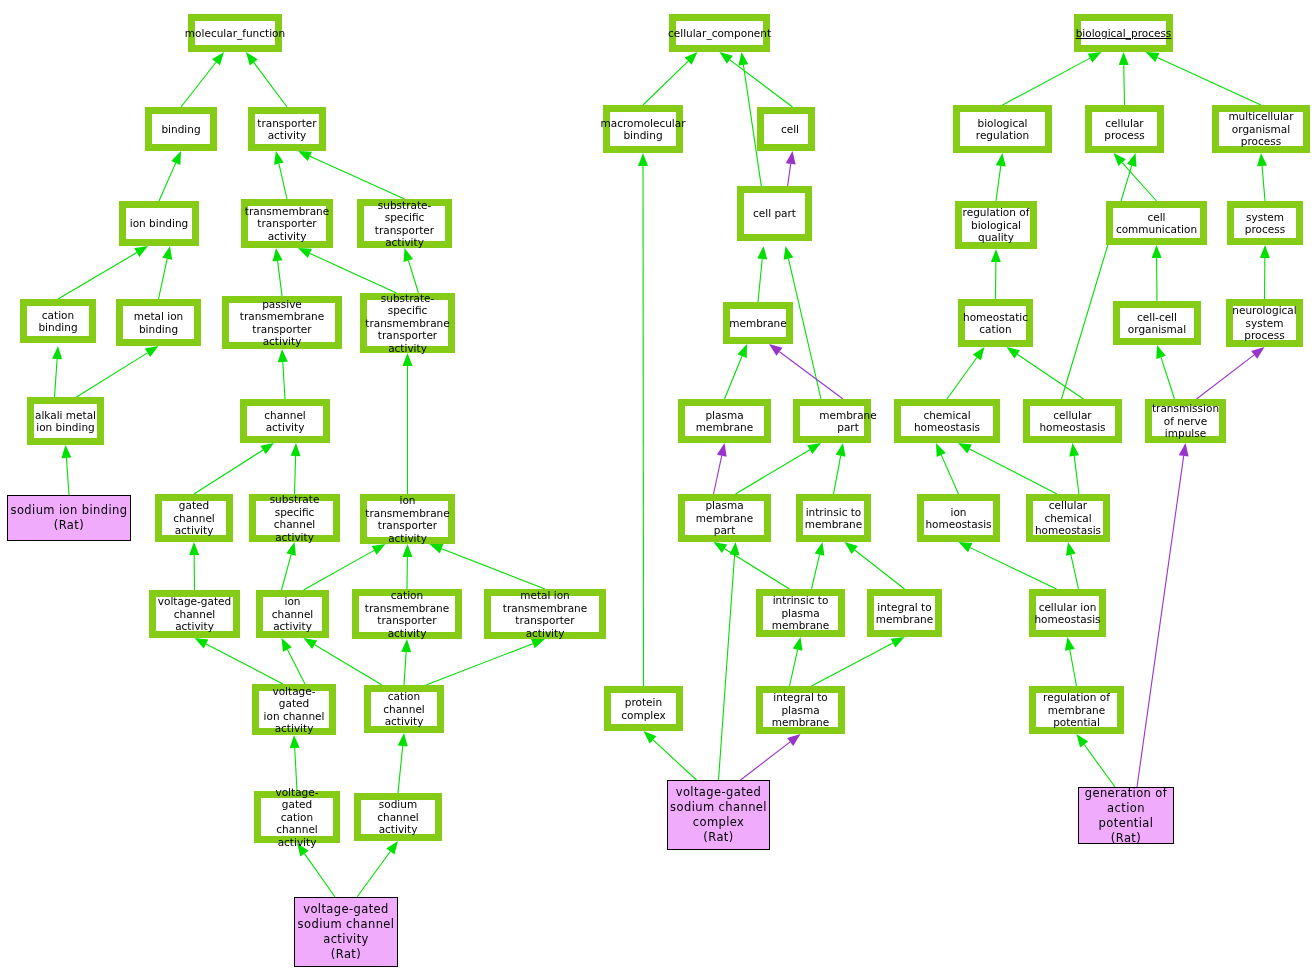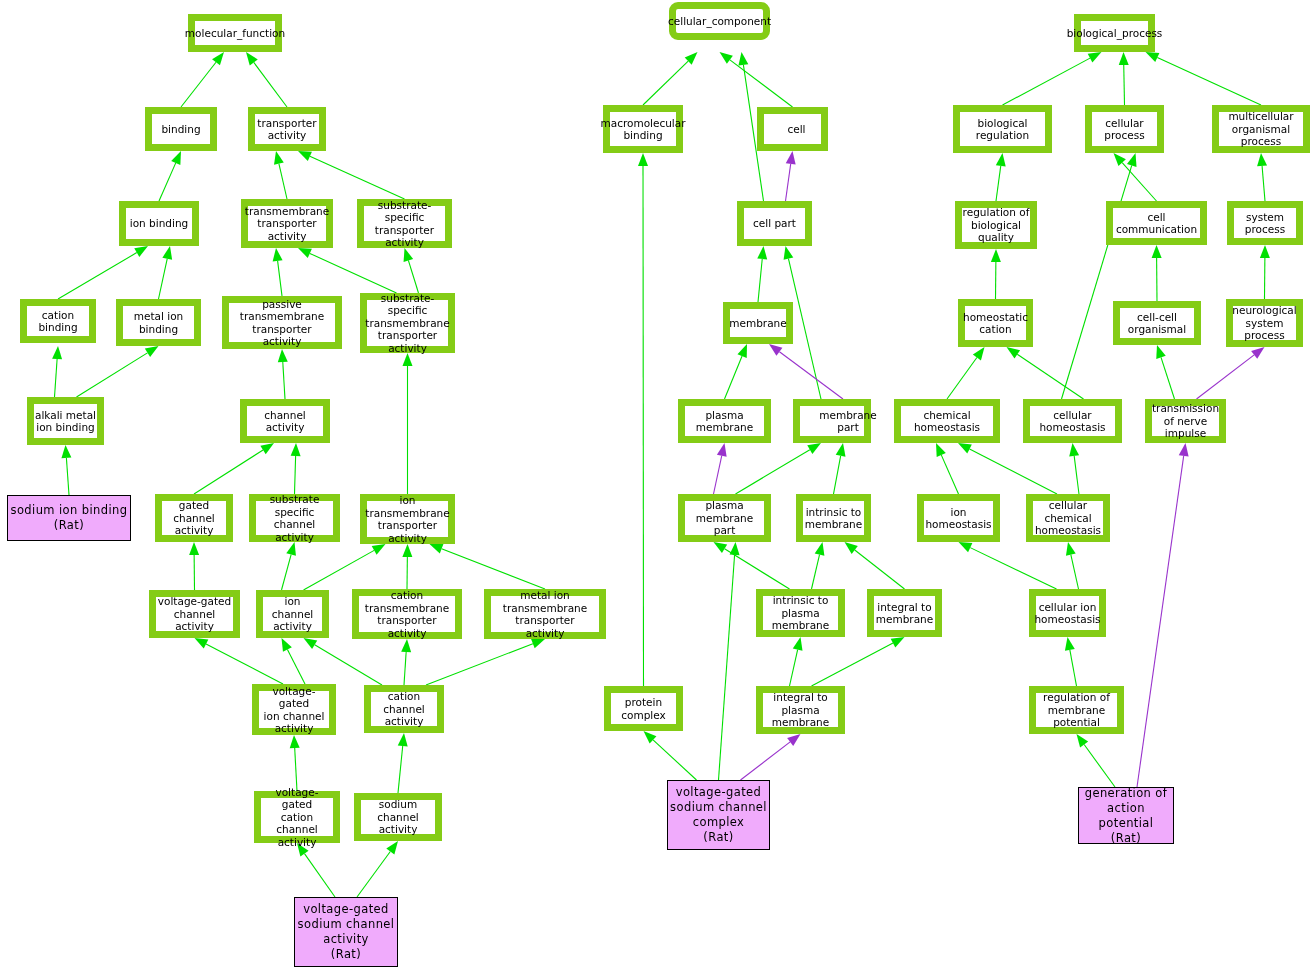--- a/index.html
+++ b/index.html
@@ -236,44 +236,44 @@
 activity</span></div>
       <div class="node" style="left: 254px; top: 791px; width: 86px; height: 52px;"><span>voltage-gated
 cation channel
 activity</span></div>
       <div class="node" style="left: 354px; top: 793px; width: 88px; height: 48px;"><span>sodium channel
 activity</span></div>
       <div class="node highlight" style="left: 294px; top: 897px; width: 104px; height: 70px;"><span>voltage-gated
 sodium channel
 activity
 (Rat)</span></div>
-      <div class="node" style="left: 669px; top: 2px; width: 101px; height: 38px; border-radius: 9px;"><span>cellular_component</span></div>
+      <div class="node" style="left: 669px; top: 14px; width: 101px; height: 38px;"><span>cellular_component</span></div>
       <div class="node" style="left: 603px; top: 105px; width: 80px; height: 48px;"><span>macromolecular
 binding</span></div>
-      <div class="node" style="left: 757px; top: 107px; width: 71px; height: 44px; padding-left: 8px;"><span>cell</span></div>
-      <div class="node" style="left: 737px; top: 201px; width: 75px; height: 45px; text-align: center;"><span>cell part</span></div>
+      <div class="node" style="left: 757px; top: 107px; width: 58px; height: 44px; padding-left: 8px;"><span>cell</span></div>
+      <div class="node" style="left: 737px; top: 186px; width: 75px; height: 55px; text-align: center;"><span>cell part</span></div>
       <div class="node" style="left: 723px; top: 302px; width: 70px; height: 42px;"><span>membrane</span></div>
       <div class="node" style="left: 678px; top: 399px; width: 93px; height: 44px;"><span>plasma membrane</span></div>
       <div class="node" style="left: 793px; top: 399px; width: 78px; height: 44px; padding-left: 32px;"><span>membrane part</span></div>
       <div class="node" style="left: 678px; top: 494px; width: 93px; height: 48px;"><span>plasma membrane
 part</span></div>
       <div class="node" style="left: 796px; top: 494px; width: 75px; height: 48px;"><span>intrinsic to
 membrane</span></div>
       <div class="node" style="left: 756px; top: 589px; width: 89px; height: 48px;"><span>intrinsic to
 plasma membrane</span></div>
       <div class="node" style="left: 867px; top: 589px; width: 75px; height: 48px;"><span>integral to
 membrane</span></div>
       <div class="node" style="left: 604px; top: 686px; width: 79px; height: 45px;"><span>protein complex</span></div>
       <div class="node" style="left: 756px; top: 686px; width: 89px; height: 48px;"><span>integral to
 plasma membrane</span></div>
       <div class="node highlight" style="left: 667px; top: 780px; width: 103px; height: 70px;"><span>voltage-gated
 sodium channel
 complex
 (Rat)</span></div>
-      <div class="node" style="left: 1074px; top: 14px; width: 81px; height: 38px;"><span>biological_process</span></div>
+      <div class="node" style="left: 1074px; top: 14px; width: 99px; height: 38px; text-decoration: underline;"><span>biological_process</span></div>
       <div class="node" style="left: 953px; top: 105px; width: 99px; height: 48px;"><span>biological regulation</span></div>
       <div class="node" style="left: 1085px; top: 105px; width: 79px; height: 48px;"><span>cellular process</span></div>
       <div class="node" style="left: 1212px; top: 105px; width: 98px; height: 48px;"><span>multicellular
 organismal process</span></div>
       <div class="node" style="left: 955px; top: 201px; width: 82px; height: 48px;"><span>regulation of
 biological quality</span></div>
       <div class="node" style="left: 1106px; top: 201px; width: 101px; height: 44px;"><span>cell communication</span></div>
       <div class="node" style="left: 1227px; top: 201px; width: 76px; height: 44px;"><span>system process</span></div>
       <div class="node" style="left: 958px; top: 299px; width: 75px; height: 48px;"><span>homeostatic
 cation</span></div>

